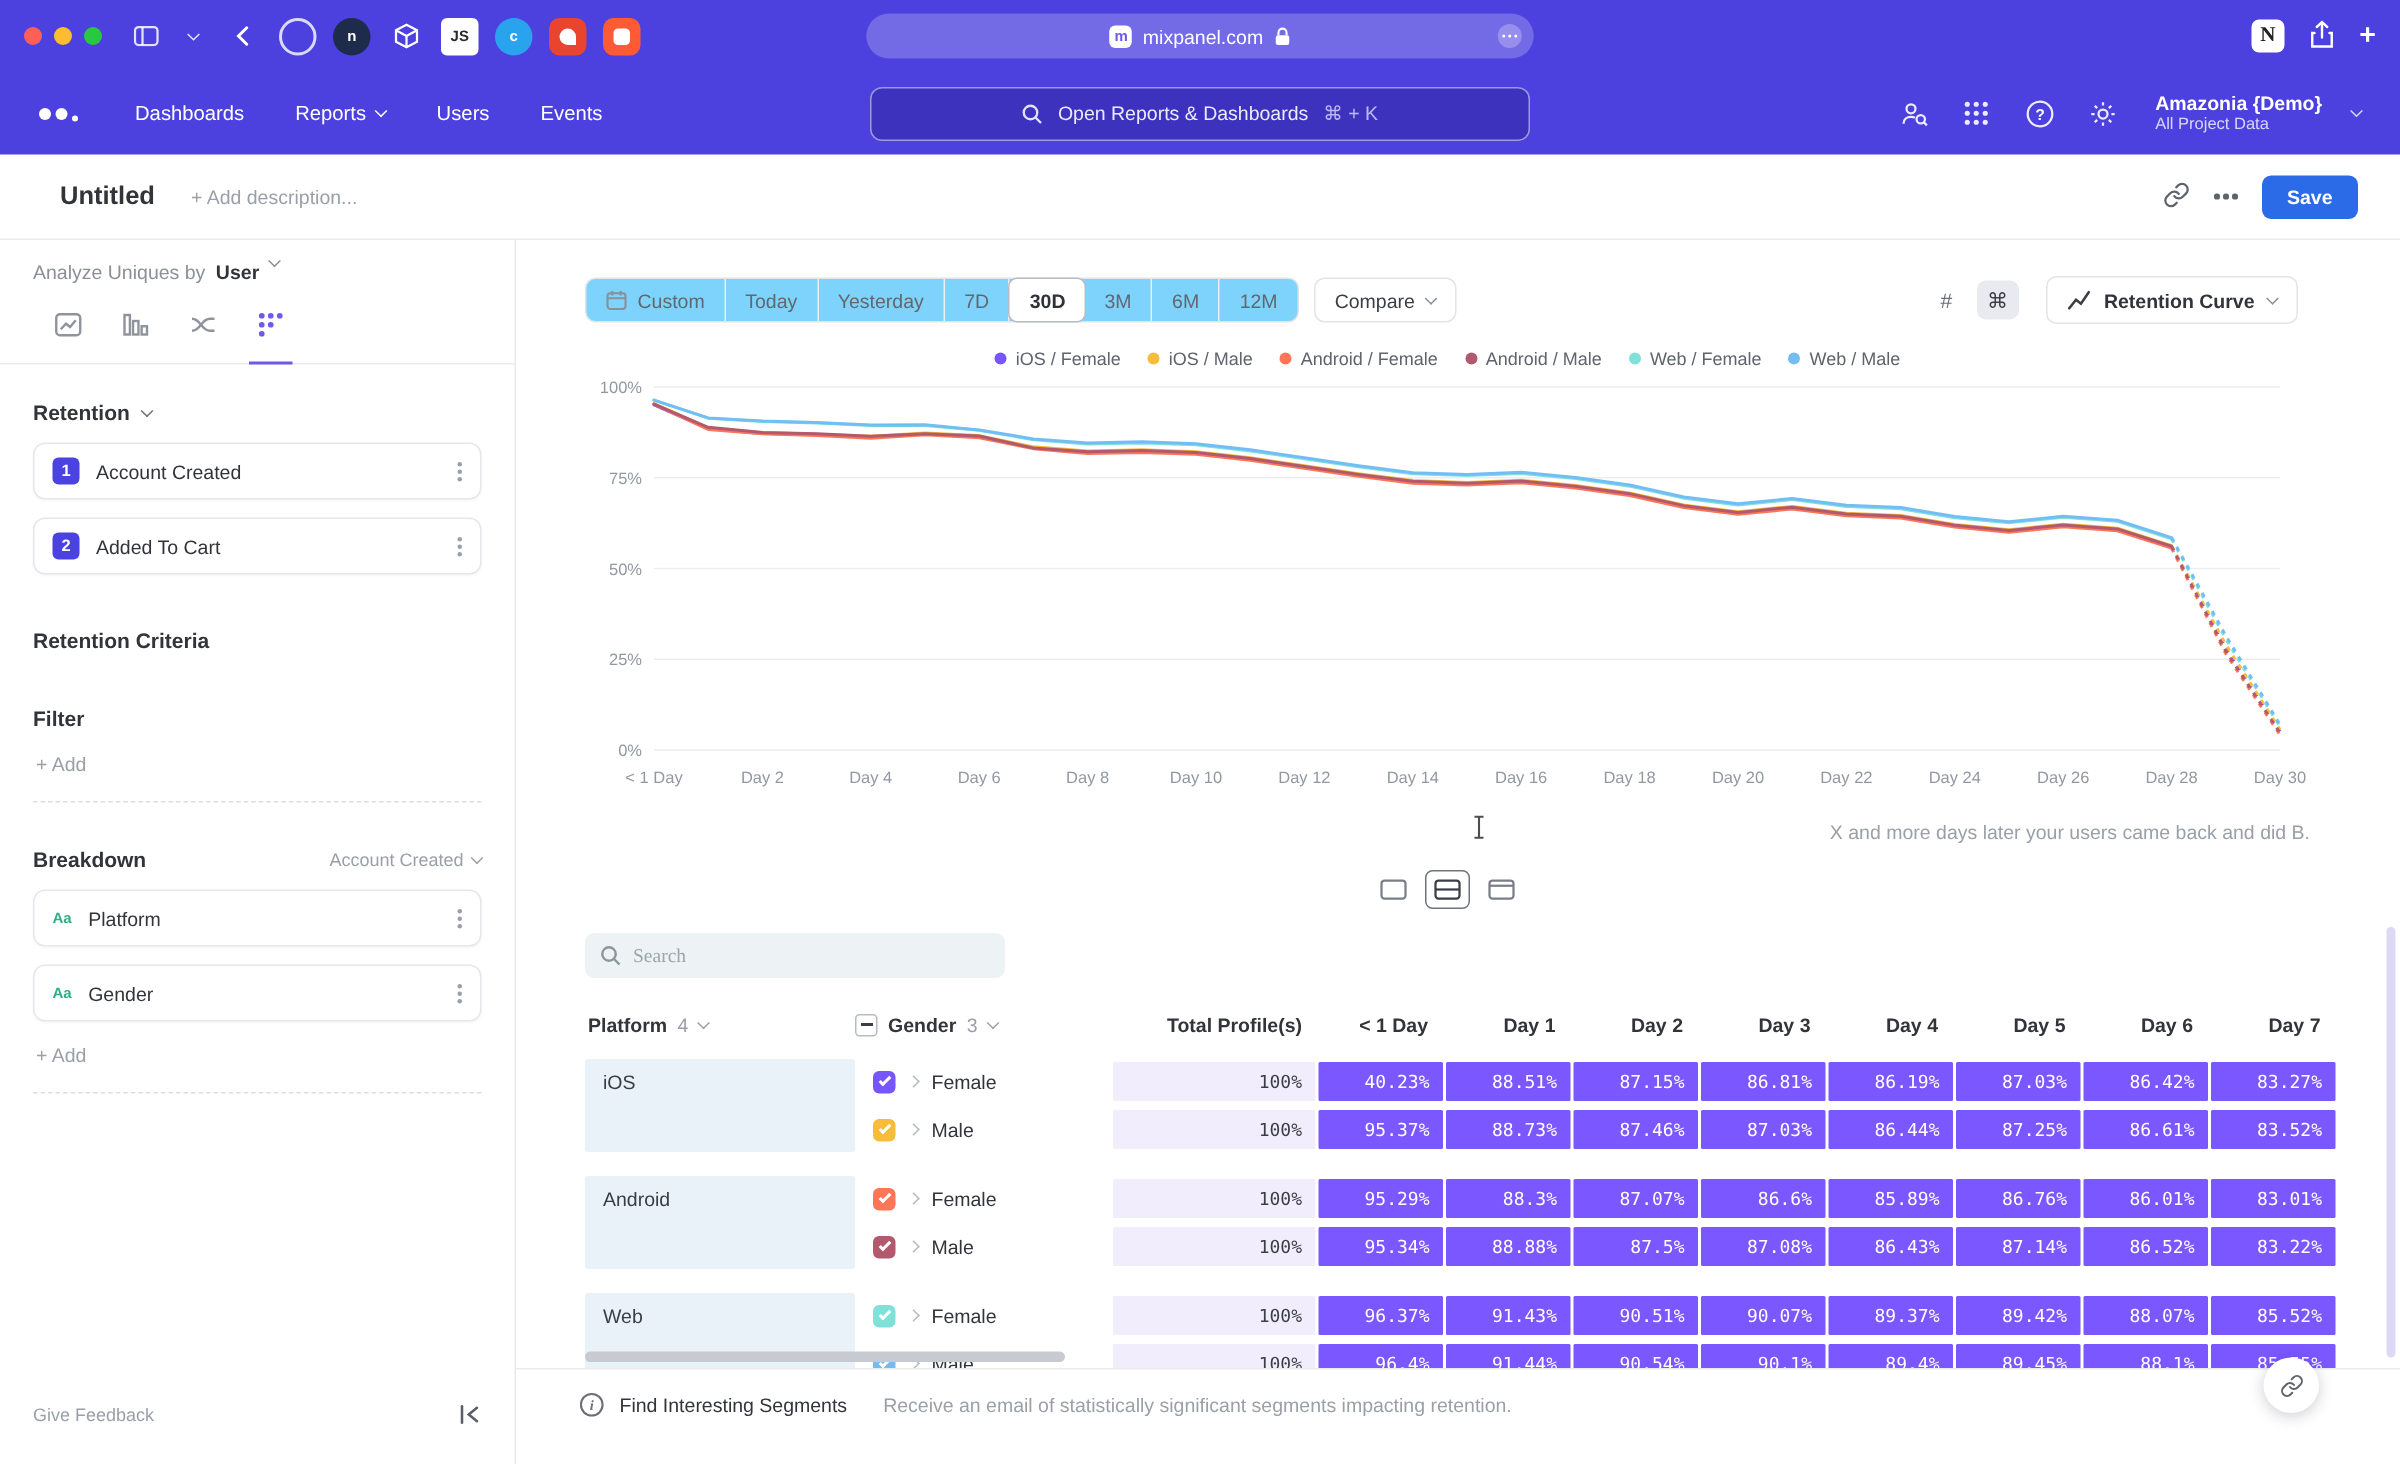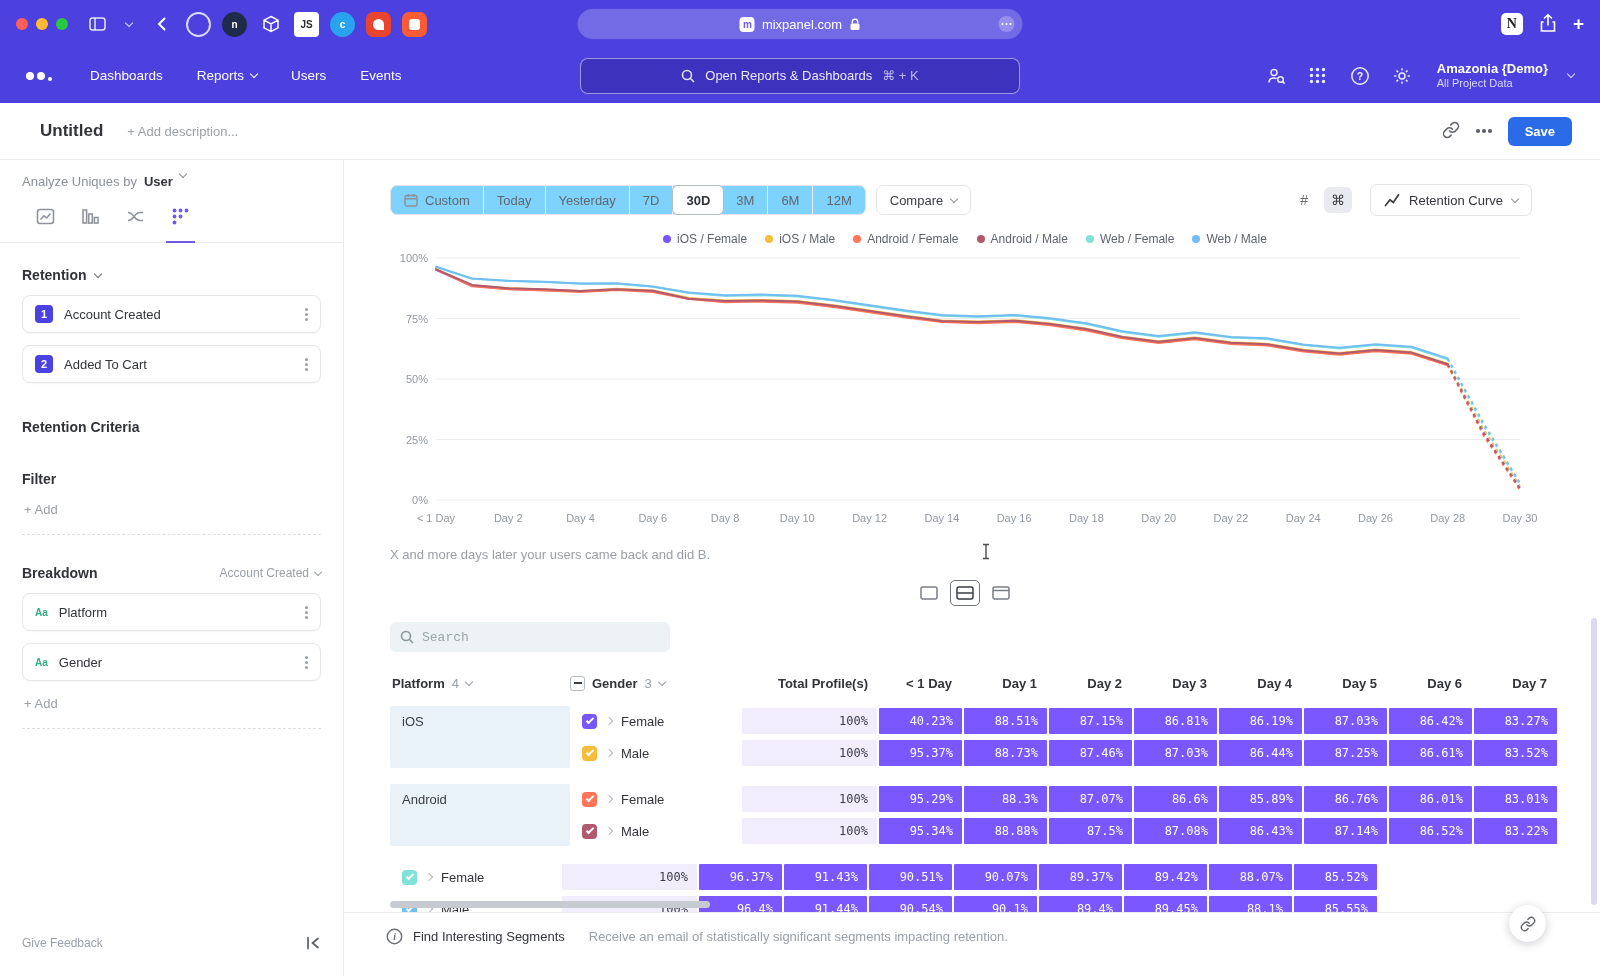--- a/index.html
+++ b/index.html
@@ -97,40 +97,40 @@
 .seg-item:last-child{border-right:none}
 .seg-item.selected{color:#2f3238;font-weight:bold;border:1px solid #b7bcc4;border-radius:6px;
   margin:-1px;background:#fff}
 .tool-btn{display:flex;align-items:center;gap:8px;border:1px solid #e2e4e8;border-radius:7px;
   height:30px;padding:0 13px;background:#fff;font-size:13px;color:#3a3d44;margin-left:10px}
 .chart-tools{margin-left:auto;display:flex;align-items:center;gap:6px}
 .ic-btn{width:28px;height:26px;border-radius:6px;display:flex;align-items:center;
   justify-content:center;font-size:14px;color:#6a6f77}
 .ic-btn.active{background:#e8eaf0;color:#3a3f46}
 .view-select{display:flex;align-items:center;gap:9px;border:1px solid #e2e4e8;border-radius:7px;
-  height:32px;padding:0 13px;margin-left:12px;font-weight:normal;font-size:13px}
+  height:32px;padding:0 13px;margin-left:12px;font-weight:bold;font-size:13px}
 
 .legend{display:flex;justify-content:center;gap:18px;margin-top:16px;padding-right:60px;height:14px}
 .legend-item{display:flex;align-items:center;gap:6px;font-size:12px;color:#5f646c}
 .legend-dot{width:8px;height:8px;border-radius:50%}
 .chart-wrap{margin-top:4px;position:relative}
 .axis-label{font-size:11px;fill:#9298a1;font-family:"Liberation Sans",sans-serif}
-.caption{margin-top:10px;text-align:left;color:#9aa0a8;font-size:13px;
+.caption{margin-top:10px;text-align:right;color:#9aa0a8;font-size:13px;
   padding-right:60px;position:relative}
 .ibeam{position:absolute;left:calc(50% - 14px);top:-4px}
 .layout-toggles{display:flex;justify-content:center;gap:6px;margin-top:18px;padding-right:60px}
 .toggle-btn{width:30px;height:26px;border-radius:5px;display:flex;align-items:center;
   justify-content:center;color:#7a7f87;border:1px solid transparent}
 .toggle-btn.selected{border-color:#6f747c;color:#3a3f46}
 
 .table-section{margin-top:16px}
 .search-box{width:280px;height:30px;background:#edf3f4;border-radius:6px;display:flex;
   align-items:center;gap:8px;padding:0 10px}
 .search-box input{border:none;outline:none;background:transparent;font-size:13px;
-  color:#3a3d44;font-family:Liberation Mono, monospace;width:220px}
+  color:#3a3d44;font-family:Liberation Serif, serif;width:220px}
 .search-box input::placeholder{color:#9aa6ab}
 .thead{display:flex;align-items:center;height:30px;margin-top:16px;font-weight:bold;font-size:13px}
 .h-platform{width:180px;display:flex;align-items:center;gap:7px;padding-left:2px}
 .h-gender{width:170px;display:flex;align-items:center;gap:7px}
 .h-total{width:135px;text-align:right;padding-right:9px;margin-left:2px}
 .count{color:#9aa0a8;font-weight:normal}
 .hchev{color:#9aa0a8}
 .minusbox{width:15px;height:15px;border:1.5px solid #b6bcc4;border-radius:3px;display:flex;
   align-items:center;justify-content:center}
 .minusbox i{display:block;width:8px;height:2px;background:#3c3f45}
@@ -641,20 +641,21 @@
                 <div class="day-cell">87.5%</div>
                 <div class="day-cell">87.08%</div>
                 <div class="day-cell">86.43%</div>
                 <div class="day-cell">87.14%</div>
                 <div class="day-cell">86.52%</div>
                 <div class="day-cell">83.22%</div>
       </div>
     </div>
   </div>
   <div class="tgroup">
+    <div class="platform-cell">Web</div>
     <div class="grows">
 
       <div class="trow">
         <div class="gender-cell">
           <span class="cb" style="background:#80E1D9">
                     <i class="tick"></i>
                   </span>
           <i class="chev-right gchev"></i>
           <span>Female</span>
         </div>

